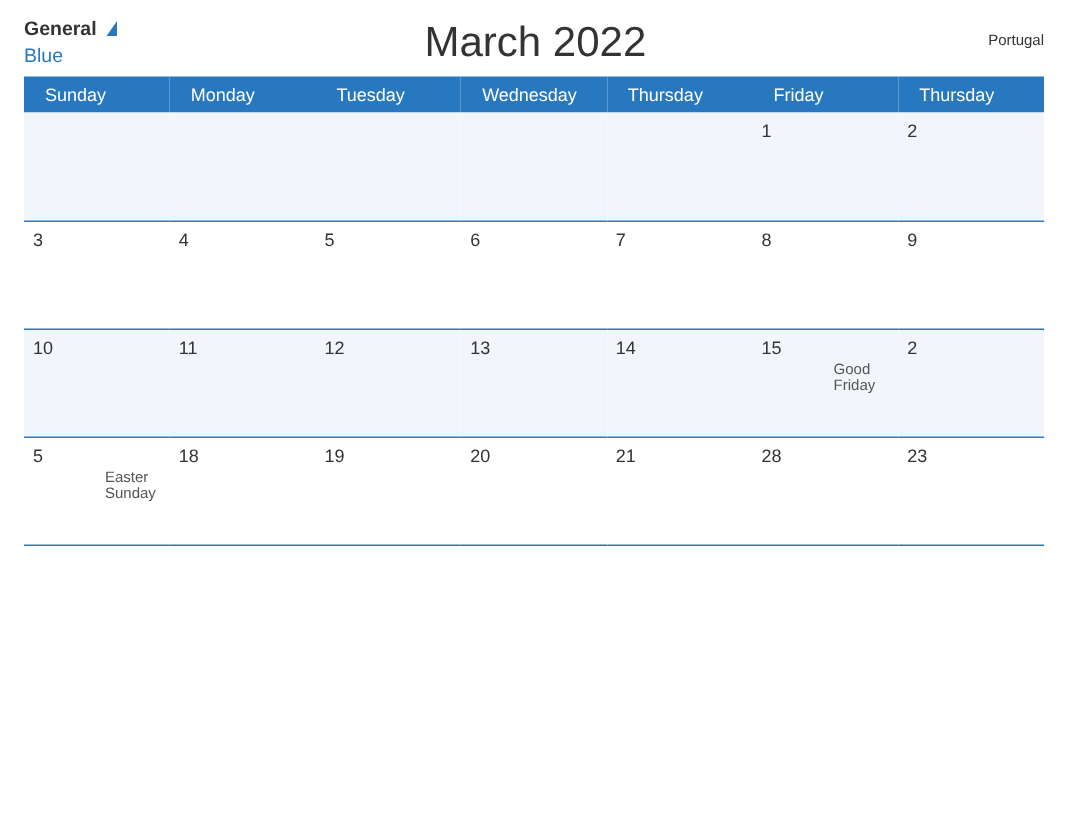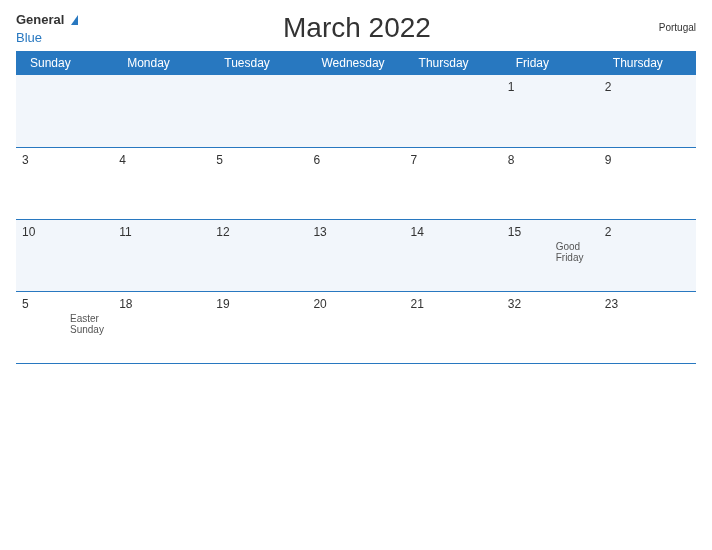--- a/index.html
+++ b/index.html
@@ -208,21 +208,21 @@
           <td>
             <span class="day-num">19</span>
           </td>
           <td>
             <span class="day-num">20</span>
           </td>
           <td>
             <span class="day-num">21</span>
           </td>
           <td>
-            <span class="day-num">32</span>
+            <span class="day-num">28</span>
           </td>
           <td>
             <span class="day-num">23</span>
           </td>
         </tr>
       </tbody>
   </table>
 </div>
 
 </body></html>

